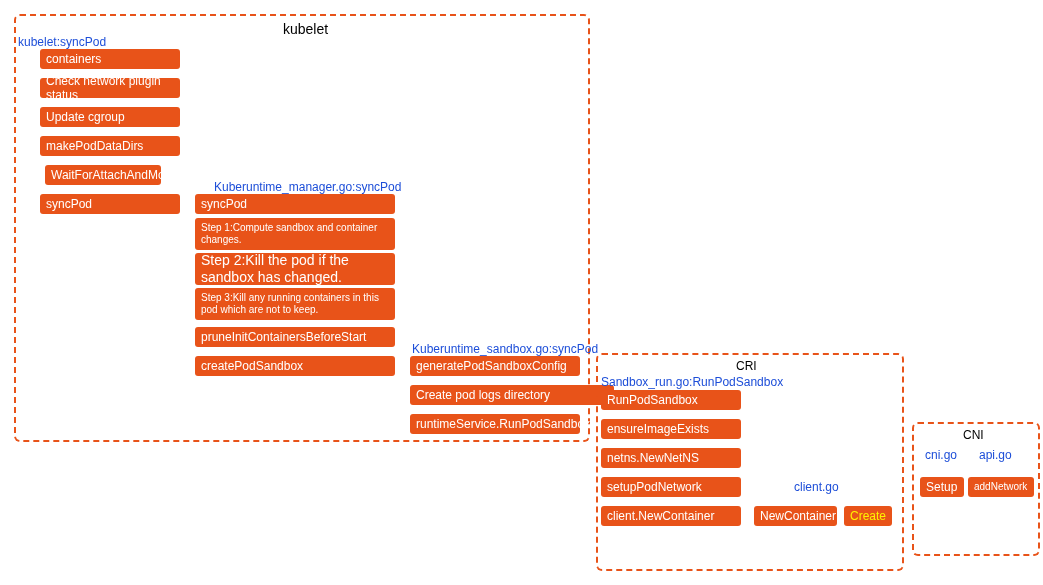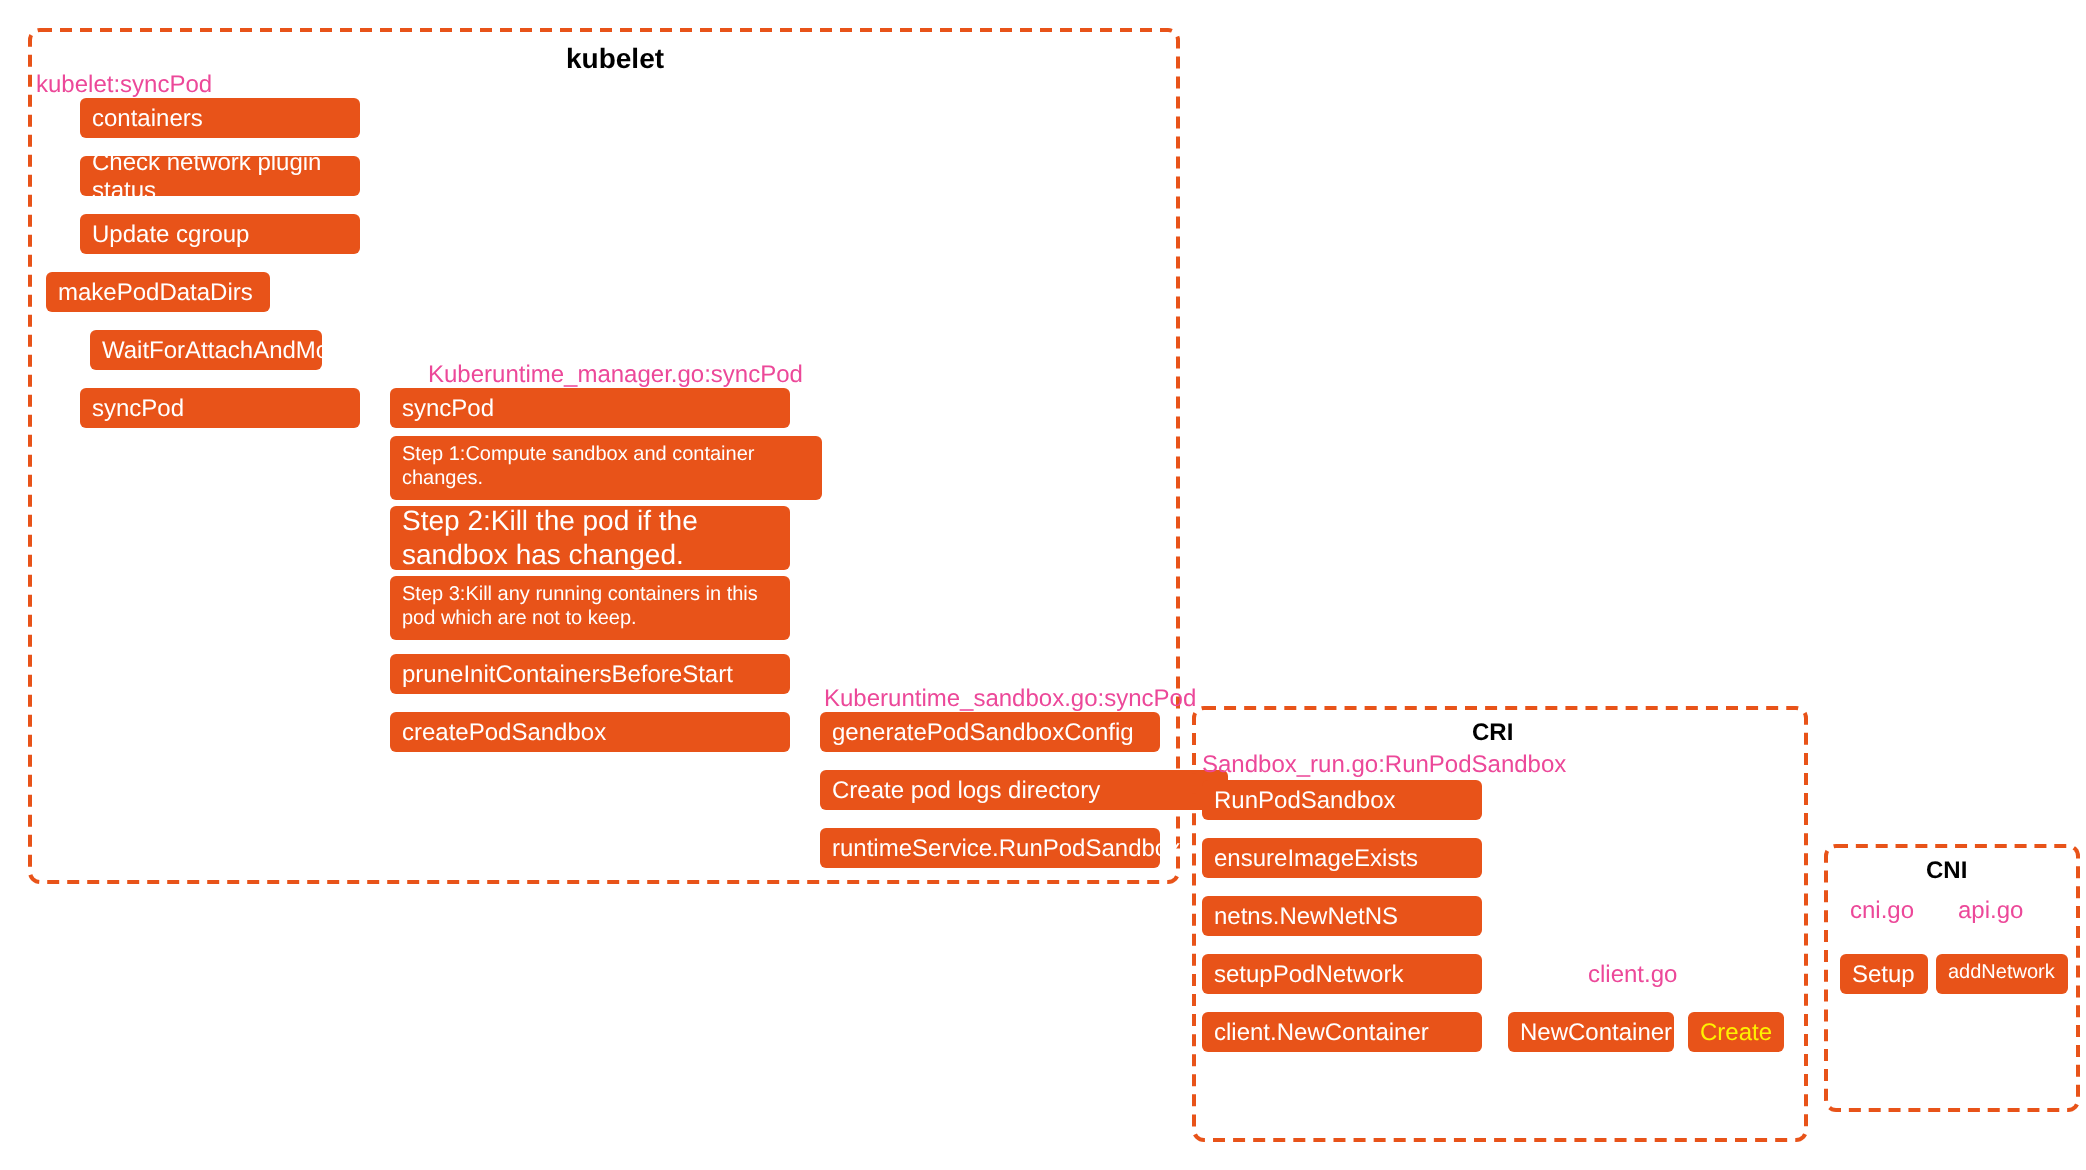--- a/index.html
+++ b/index.html
@@ -1,42 +1,42 @@
 <!DOCTYPE html>
 <html><head>
 <meta charset="utf-8">
 <style>
   body{margin:0;font-family:sans-serif;font-size:12px;color:#000;background:#fff}
   .canvas{position:relative;width:1043px;height:585px}
   .group{position:absolute;border:2px dashed #E85319;border-radius:6px}
-  .title{position:absolute;font-weight:bold}
-  .subhead{position:absolute;color:#ec4899}
+  .title{position:absolute;font-weight:normal}
+  .subhead{position:absolute;color:#1d4ed8}
   .box{position:absolute;background:#E85319;color:#fff;border-radius:3px;padding:4px 6px;display:flex;align-items:center;line-height:1.2;box-sizing:border-box}
   .box.h2{height:32px}
   .box.h1{height:20px}
   .box.y{color:#FEF200}
 </style>
 </head>
 <body>
 <div class="canvas">
 
 <div class="group" style="left:14px;top:14px;width:572px;height:424px"></div>
 <div class="title" style="left:283px;top:21px;font-size:14px">kubelet</div>
 <div class="subhead" style="left:18px;top:35px">kubelet:syncPod</div>
 
 <div class="box h1" style="left:40px;top:49px;width:140px">containers</div>
 <div class="box h1" style="left:40px;top:78px;width:140px">Check network plugin status</div>
 <div class="box h1" style="left:40px;top:107px;width:140px">Update cgroup</div>
-<div class="box h1" style="left:23px;top:136px;width:112px">makePodDataDirs</div>
+<div class="box h1" style="left:40px;top:136px;width:140px">makePodDataDirs</div>
 <div class="box h1" style="left:45px;top:165px;width:116px">WaitForAttachAndMount</div>
 <div class="box h1" style="left:40px;top:194px;width:140px">syncPod</div>
 
 <div class="subhead" style="left:214px;top:180px">Kuberuntime_manager.go:syncPod</div>
 <div class="box h1" style="left:195px;top:194px;width:200px">syncPod</div>
-<div class="box h2" style="left:195px;top:218px;width:216px;font-size:10px">Step 1:Compute sandbox and container changes.</div>
+<div class="box h2" style="left:195px;top:218px;width:200px;font-size:10px">Step 1:Compute sandbox and container changes.</div>
 <div class="box h2" style="left:195px;top:253px;width:200px;font-size:14px">Step 2:Kill the pod if the sandbox has changed.</div>
 <div class="box h2" style="left:195px;top:288px;width:200px;font-size:10px">Step 3:Kill any running containers in this pod which are not to keep.</div>
 <div class="box h1" style="left:195px;top:356px;width:200px">createPodSandbox</div>
 <div class="box h1" style="left:195px;top:327px;width:200px">pruneInitContainersBeforeStart</div>
 
 <div class="subhead" style="left:412px;top:342px">Kuberuntime_sandbox.go:syncPod</div>
 <div class="box h1" style="left:410px;top:356px;width:170px">generatePodSandboxConfig</div>
 <div class="box h1" style="left:410px;top:385px;width:204px">Create pod logs directory</div>
 <div class="box h1" style="left:410px;top:414px;width:170px">runtimeService.RunPodSandbox</div>
 

